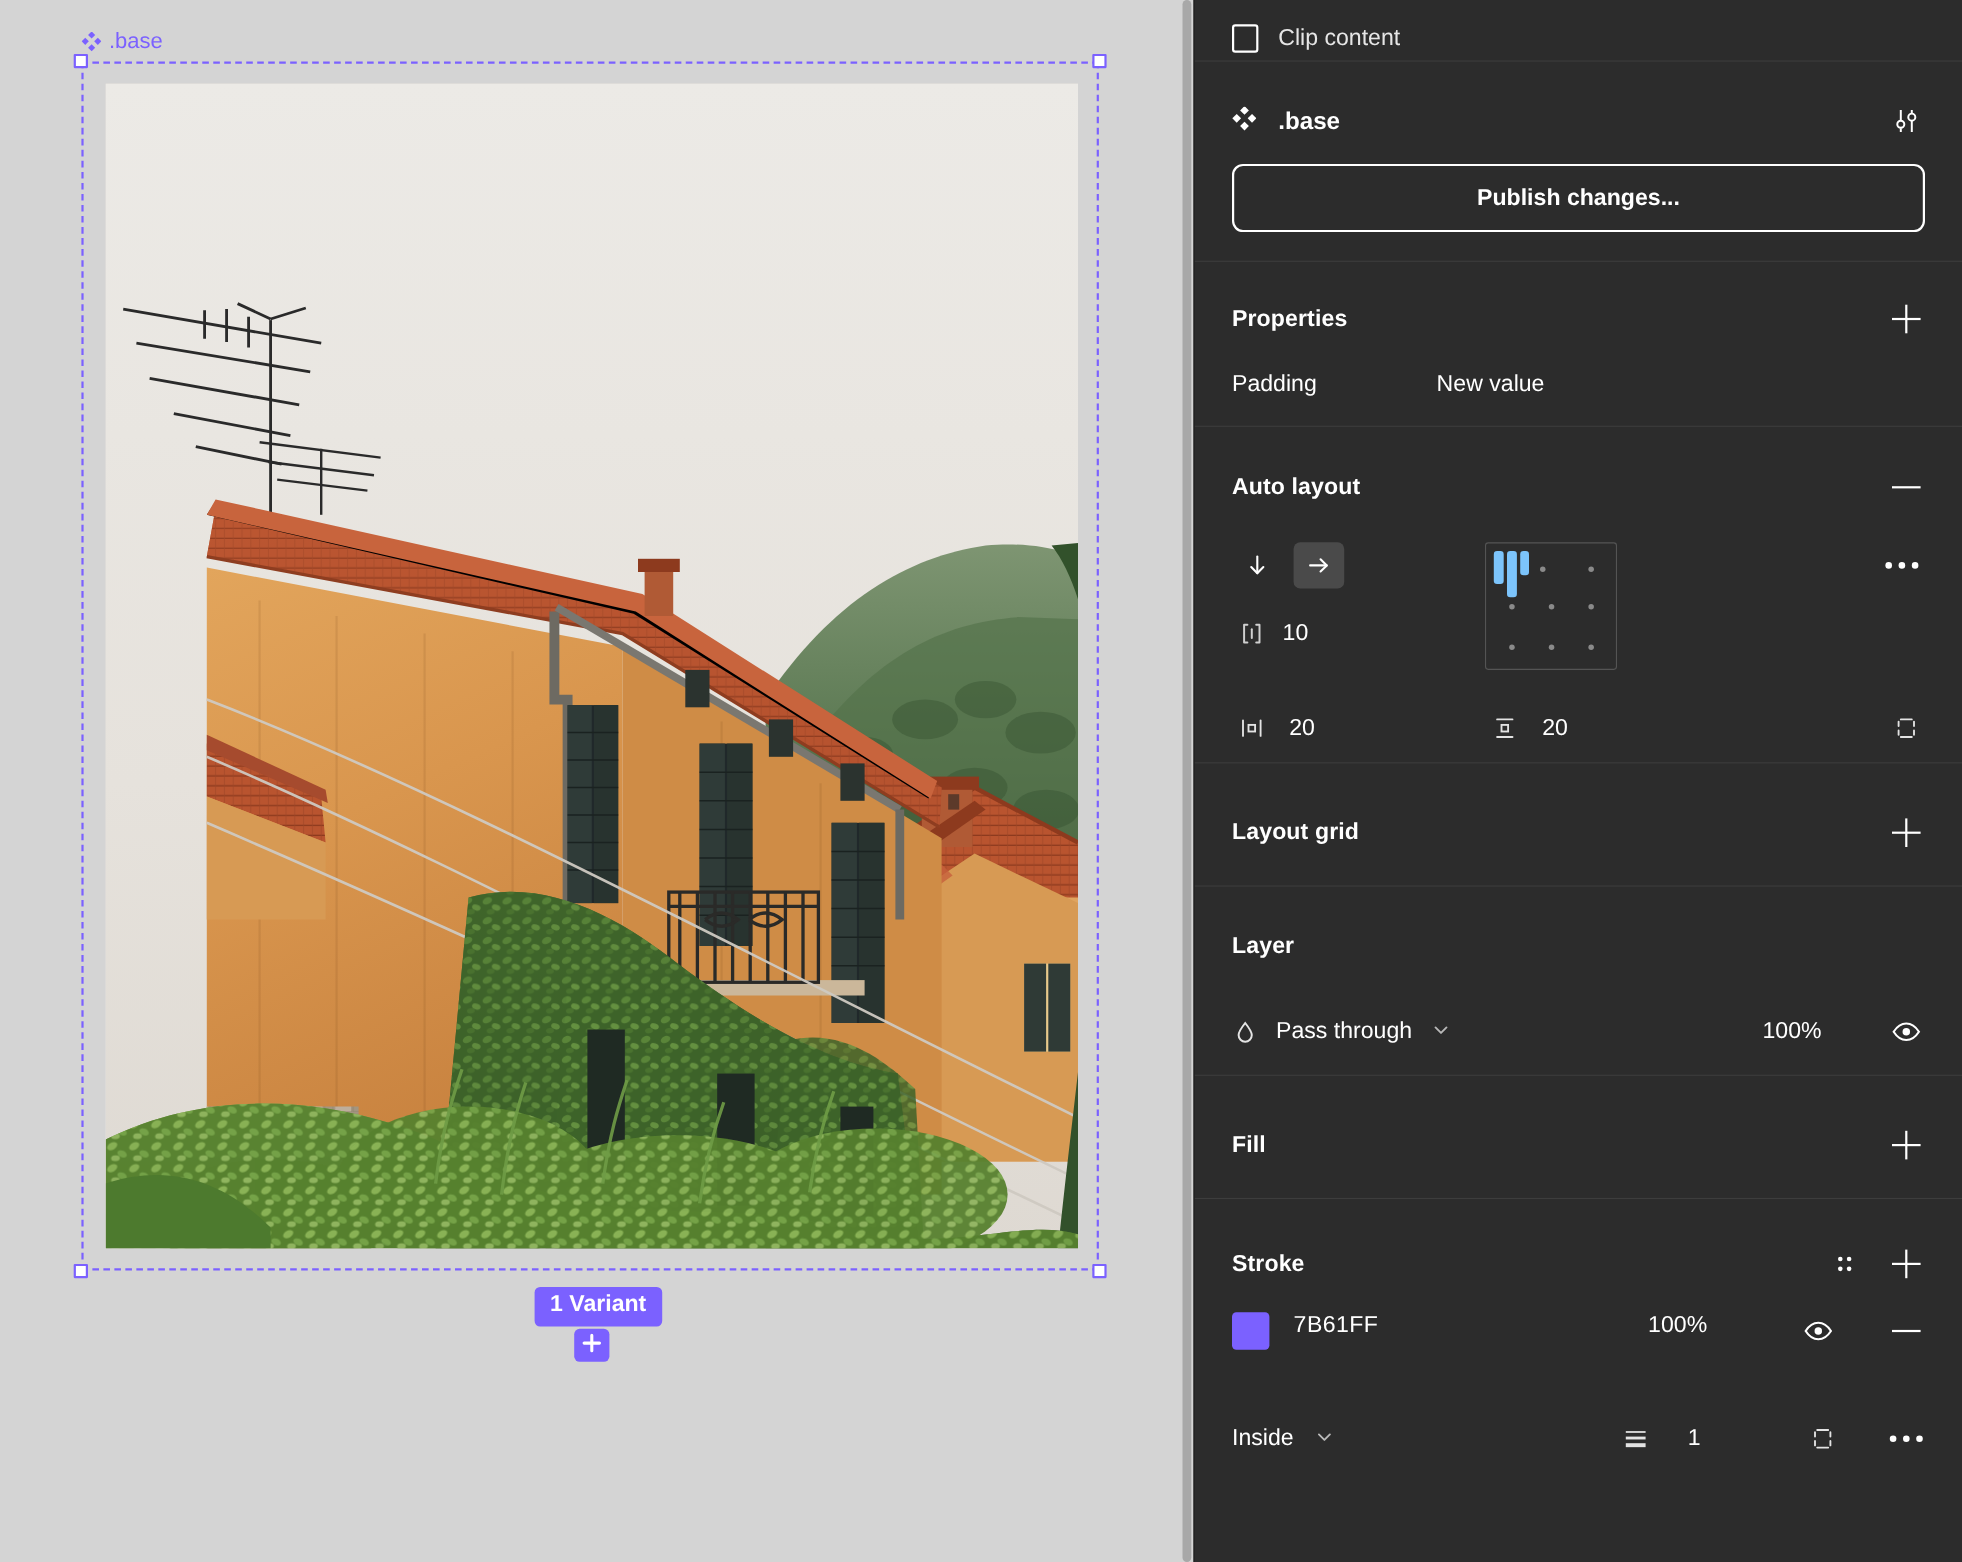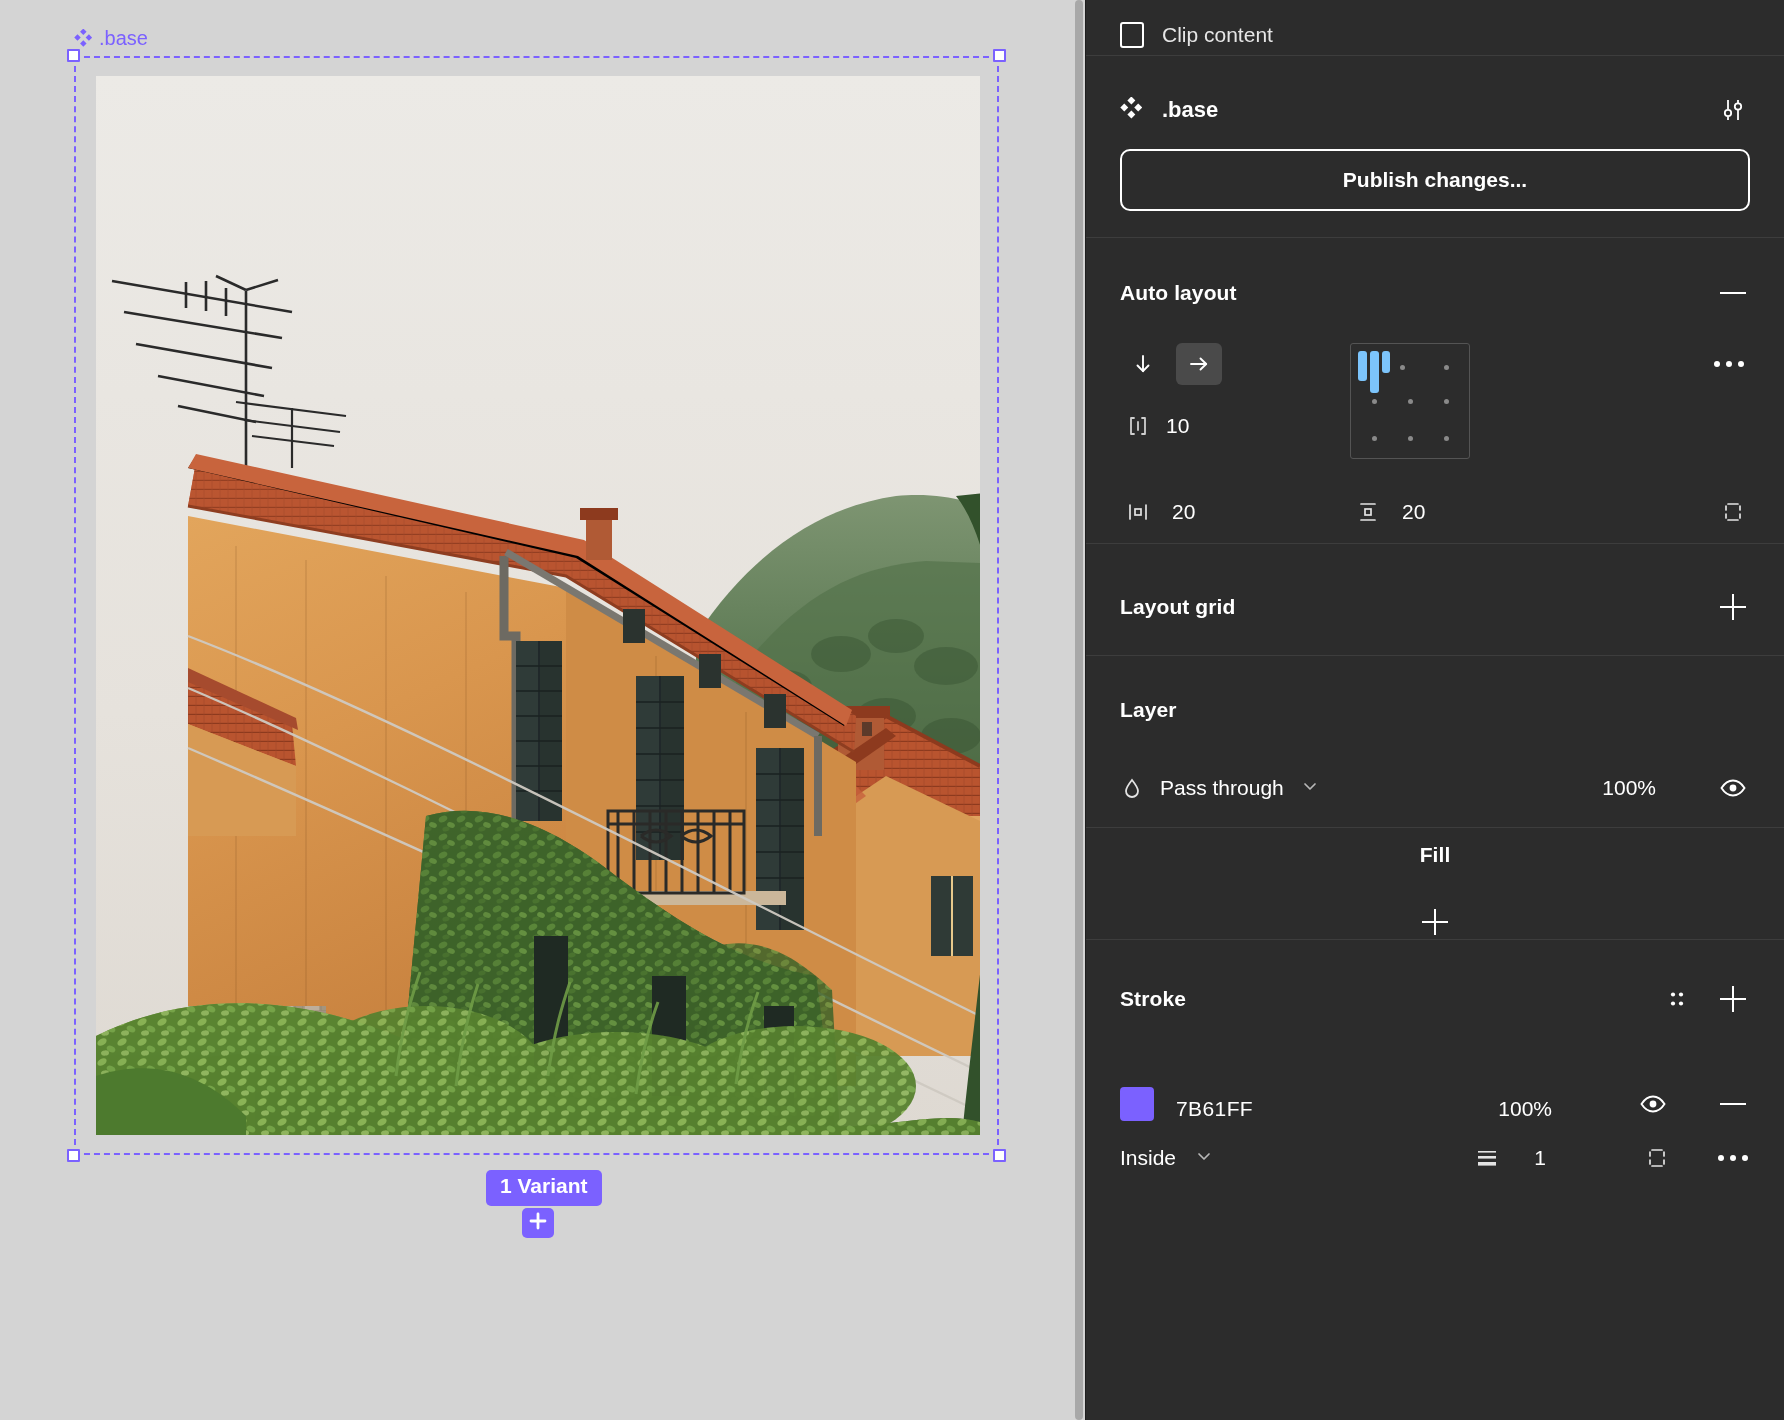--- a/index.html
+++ b/index.html
@@ -244,25 +244,25 @@
   .pad-cell { display: flex; align-items: center; gap: 16px; }
   .pad-cell .al-val { min-width: 36px; }
 
   
   #layer-head { height: 78px; }
   #layer-row { height: 78px; display: flex; align-items: center; gap: 16px; }
   #blend-label { font-size: 21px; color: #ffffff; }
   #layer-opacity { font-size: 21px; color: #ffffff; }
 
   
-  #fill-head { height: 96px; flex-direction: column; }
+  #fill-head { height: 96px; }
 
   
   #stroke-head { height: 88px; text-align: center; }
-  #stroke-row { height: 78px; display: flex; align-items: flex-end; gap: 22px; }
+  #stroke-row { height: 78px; display: flex; align-items: flex-start; gap: 22px; }
   .swatch {
     width: 34px; height: 34px;
     border-radius: 4px;
     flex: 0 0 auto;
   }
   #stroke-hex { font-size: 21px; letter-spacing: .4px; }
   #stroke-alpha { font-size: 21px; }
   #stroke-opts-row { height: 74px; display: flex; align-items: center; gap: 18px; }
   #stroke-pos { font-size: 21px; }
   #stroke-weight { font-size: 21px; }
@@ -564,20 +564,33 @@
               <path d="M8 19.5 V23"></path>
             <path d="M18 3 V6"></path>
               <circle cx="18" cy="9.5" r="3.2"></circle>
               <path d="M18 13 V23"></path>
           </svg>
         </span>
       </div>
       <button id="publish-btn">Publish changes...</button>
     </div>
 
+    <div class="section">
+      <div class="row" id="props-row">
+        <span class="sec-title">Properties</span>
+        <span class="spacer"></span>
+        <span class="icon-btn">
+            <i class="plus"></i>
+          </span>
+      </div>
+      <div id="padding-row">
+        <span id="padding-key">Padding</span>
+        <span id="padding-val">New value</span>
+      </div>
+    </div>
 
     <div class="section">
       <div class="row" id="autolayout-head">
         <span class="sec-title">Auto layout</span>
         <span class="spacer"></span>
         <span class="icon-btn">
             <i class="minus"></i>
           </span>
       </div>
 

